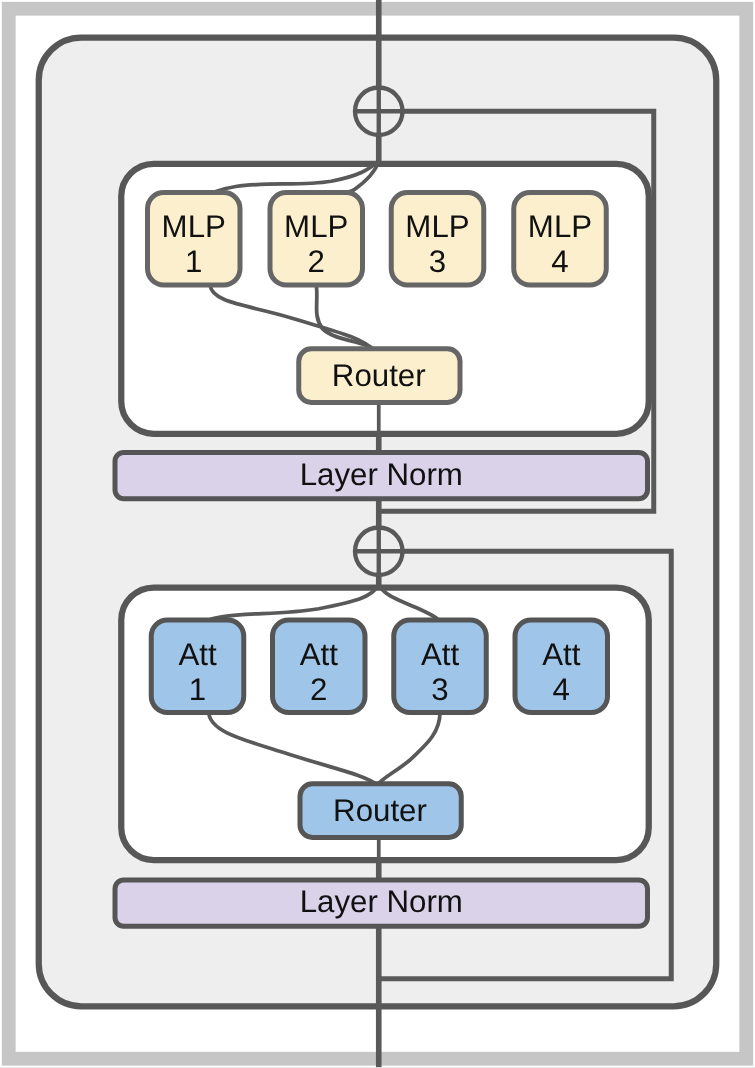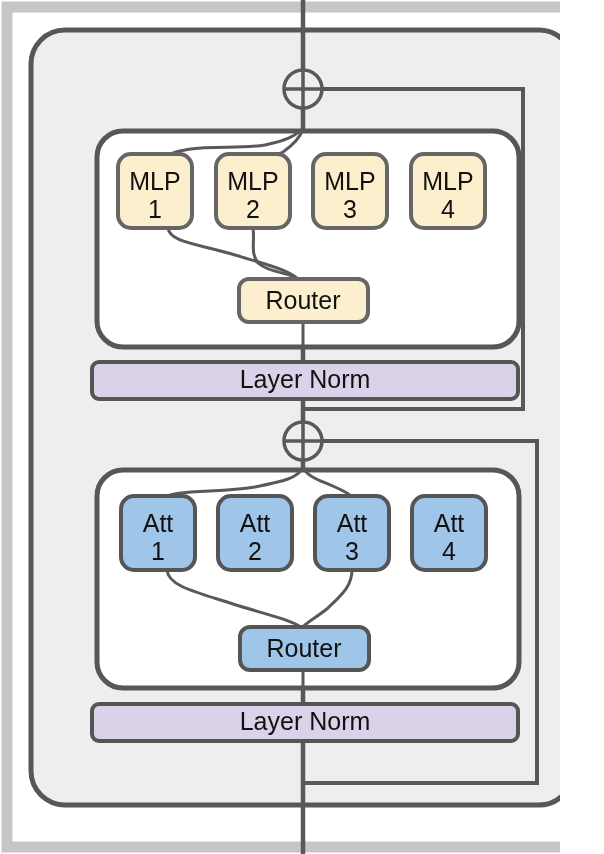--- a/index.html
+++ b/index.html
@@ -2,21 +2,21 @@
 <html><head>
 <meta charset="utf-8">
 <style>
   html, body {
     margin: 0;
     padding: 0;
     background: #ffffff;
   }
   #page {
     position: relative;
-    width: 560px;
+    width: 604px;
     height: 854px;
     background: #a3a3a3;
     font-family: "Liberation Sans", sans-serif;
     overflow: hidden;
   }
   #diagram {
     display: block;
     width: 604px;
     height: 854px;
   }

